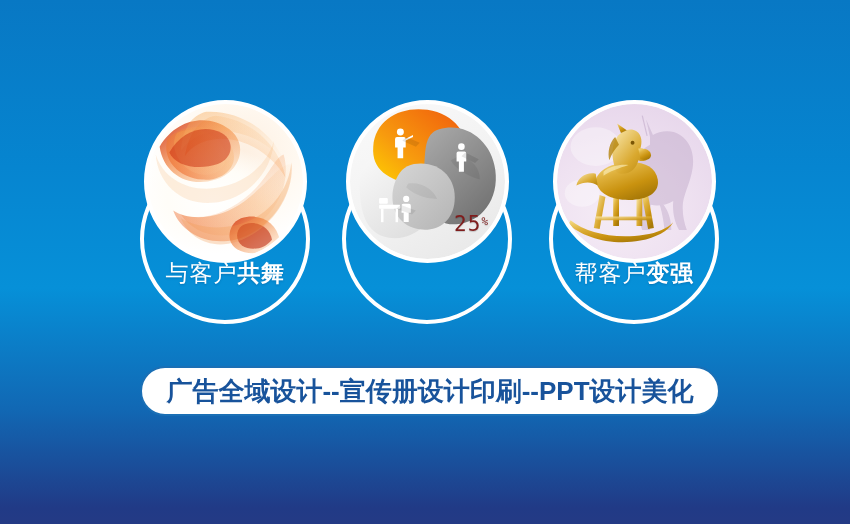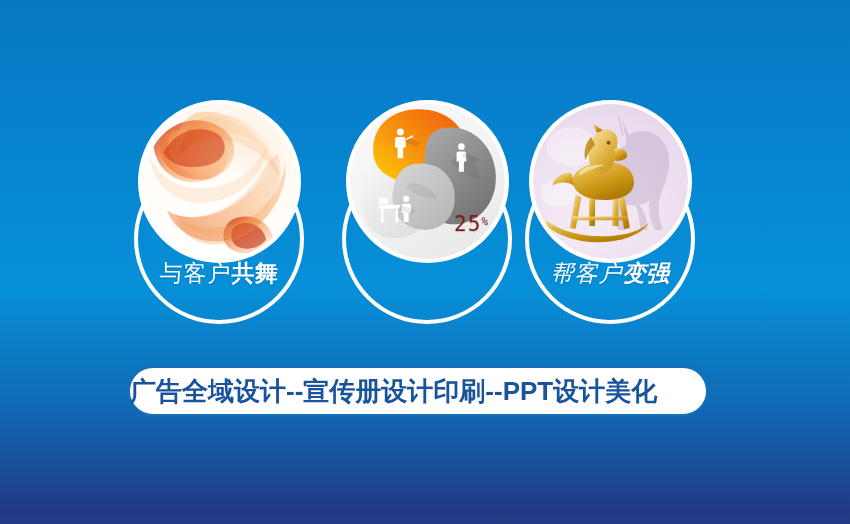--- a/index.html
+++ b/index.html
@@ -122,46 +122,46 @@
     letter-spacing: 1px;
     font-weight: 500;
     text-shadow: 0 1px 2px rgba(0,45,95,.25);
     white-space: nowrap;
   }
   .caption .strong { font-weight: 700; letter-spacing: 0.5px; }
 
   
   #banner {
     position: absolute;
-    left: 128px;
+    left: 140px;
     top: 366px;
     width: 580px;
     height: 50px;
     background: #ffffff;
     border: 2px solid #1a6fb5;
     border-radius: 25px;
     box-sizing: border-box;
     display: flex;
     align-items: center;
-    justify-content: flex-start;
+    justify-content: center;
   }
   #banner-text {
     color: #18539b;
     font-size: 26px;
     font-weight: 700;
     letter-spacing: 0px;
     white-space: nowrap;
   }
 </style>
 </head>
 <body>
 
 <div id="poster">
 
-  <div class="feature" style="left:129px;">
+  <div class="feature" style="left:135px;">
     <div class="ring"></div>
     <div class="disc">
       <div class="disc-inner">
         <div class="smoke-bg">
           <svg viewBox="0 0 160 160" preserveAspectRatio="none">
             <defs>
               <linearGradient id="sm1" x1="0" y1="0" x2="1" y2="1">
                 <stop offset="0%" stop-color="#c81f08" stop-opacity=".85"></stop>
                 <stop offset="45%" stop-color="#ef6a16" stop-opacity=".55"></stop>
                 <stop offset="100%" stop-color="#f8b26a" stop-opacity=".18"></stop>
@@ -264,21 +264,21 @@
             <g fill="#000" opacity=".08">
               <path d="M52,104 l16,6 l-4,4 l-16,-6 z"></path>
             </g>
           </svg>
         </div>
         <div class="pct-label"><span>25</span><sup>%</sup></div>
       </div>
     </div>
   </div>
 
-  <div class="feature" style="left:520px;font-style:italic;">
+  <div class="feature" style="left:544px;">
     <div class="ring"></div>
     <div class="disc">
       <div class="disc-inner">
         <div class="horse-bg">
           <svg viewBox="0 0 160 160" preserveAspectRatio="none">
             <defs>
               <linearGradient id="gold" x1="0" y1="0" x2="0.6" y2="1">
                 <stop offset="0%" stop-color="#f6de8a"></stop>
                 <stop offset="35%" stop-color="#dfb13c"></stop>
                 <stop offset="70%" stop-color="#c9920f"></stop>

